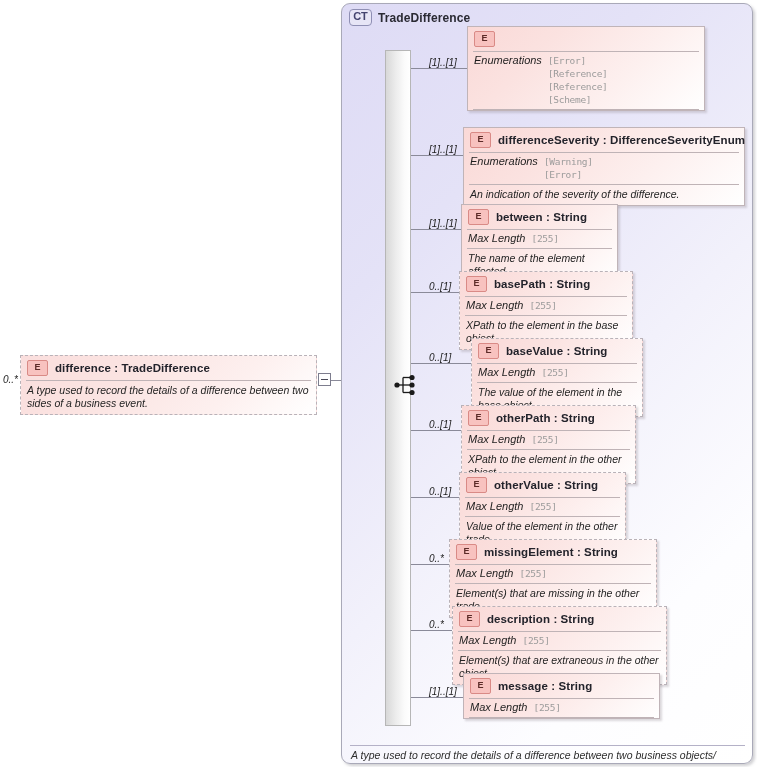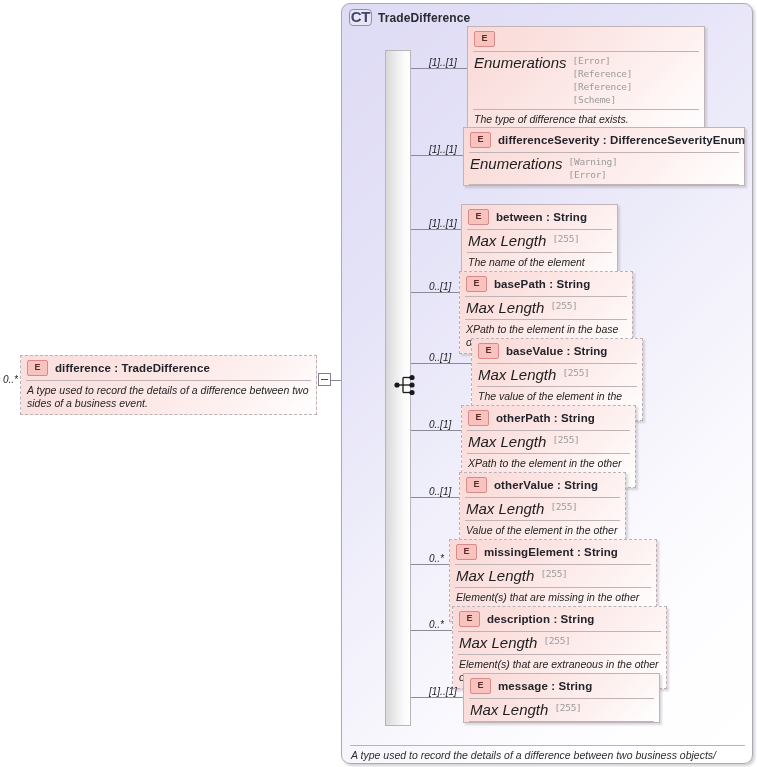--- a/index.html
+++ b/index.html
@@ -14,21 +14,21 @@
   .ct-container{
     position:absolute;left:341px;top:3px;width:412px;height:761px;
     border:1px solid #a9a9b8;border-radius:9px;
     background:linear-gradient(135deg,#dedbf5 0%,#e4e2f7 26%,#f2f1fb 55%,#fdfdff 80%,#ffffff 100%);
     box-shadow:2px 2px 3px rgba(120,120,130,0.35);
     box-sizing:border-box;
   }
   .ct-head{position:absolute;left:7px;top:5px;display:flex;align-items:center;gap:6px;}
   .ct-badge{
     width:21px;height:15px;border:1px solid #8f8fb4;border-radius:4px;
-    background:#e7e5f6;color:#43436e;font-size:15px;line-height:13px;
+    background:#e7e5f6;color:#43436e;font-size:11px;line-height:13px;
     text-align:center;font-weight:bold;letter-spacing:-0.2px;
   }
   .ct-title{font-size:12px;font-weight:bold;color:#2a2a33;letter-spacing:0.1px;}
 
   
   .ct-anno-sep{position:absolute;left:8px;top:741px;width:395px;height:1px;background:#b4b1c7;}
   .ct-anno{position:absolute;left:9px;top:745px;width:398px;font-style:italic;font-size:10.5px;color:#2d2d2d;white-space:nowrap;}
 
   
   .modelbar{
@@ -67,21 +67,21 @@
 
   .ebox-head{display:flex;align-items:center;gap:7px;padding:4px 6px 4px 6px;}
   .e-badge{
     width:19px;height:14px;border:1px solid #d98a86;border-radius:2px;
     background:#f8c2bf;color:#5b2b28;font-size:9px;line-height:12px;text-align:center;
     font-weight:bold;flex:none;
   }
   .e-title{font-size:11.5px;font-weight:bold;color:#23232b;white-space:nowrap;letter-spacing:0.1px;}
   .ebox-sep{height:1px;background:#bfb3b6;margin:0 5px;}
   .facet{display:flex;padding:2px 6px 3px 6px;gap:6px;align-items:flex-start;}
-  .facet-name{font-style:italic;font-size:15px;color:#1e1e1e;white-space:nowrap;text-align:center;}
+  .facet-name{font-style:italic;font-size:11px;color:#1e1e1e;white-space:nowrap;text-align:center;}
   .facet-vals{font-size:9.5px;color:#9b9b9b;font-family:"DejaVu Sans Mono","Liberation Mono",monospace;line-height:13px;letter-spacing:-0.3px;}
   .facet-vals div{white-space:nowrap;}
   .ebox-doc{padding:3px 6px 4px 6px;font-style:italic;font-size:10.5px;color:#242424;line-height:13px;}
 
   
   .conn{position:absolute;height:1px;background:#8a8a99;}
   .mult{position:absolute;font-style:italic;font-size:10px;color:#1c1c1c;white-space:nowrap;}
 </style>
 </head>
 <body>
@@ -140,38 +140,38 @@
         <div class="facet">
           <span class="facet-name">Enumerations</span>
           <span class="facet-vals">
             <div>[Error]</div>
             <div>[Reference]</div>
             <div>[Reference]</div>
             <div>[Scheme]</div>
           </span>
         </div>
         <div class="ebox-sep"></div>
-        <div class="ebox-doc">The type of difference that exists.</div>
       </div>
       <div class="conn" style="left: 411px; top: 155px; width: 52px;"></div>
       <div class="mult" style="left: 429px; top: 144px;">[1]..[1]</div>
       <div class="ebox req" style="left: 463px; top: 127px; width: 282px;">
         <div class="ebox-head">
           <span class="e-badge">E</span>
           <span class="e-title">differenceSeverity : DifferenceSeverityEnum</span>
         </div>
         <div class="ebox-sep"></div>
         <div class="facet">
           <span class="facet-name">Enumerations</span>
           <span class="facet-vals">
             <div>[Warning]</div>
             <div>[Error]</div>
           </span>
         </div>
         <div class="ebox-sep"></div>
+        <div class="ebox-doc">An indication of the severity of the difference.</div>
       </div>
       <div class="conn" style="left: 411px; top: 229px; width: 50px;"></div>
       <div class="mult" style="left: 429px; top: 218px;">[1]..[1]</div>
       <div class="ebox req" style="left: 461px; top: 204px; width: 157px;">
         <div class="ebox-head">
           <span class="e-badge">E</span>
           <span class="e-title">between  : String</span>
         </div>
         <div class="ebox-sep"></div>
         <div class="facet">

